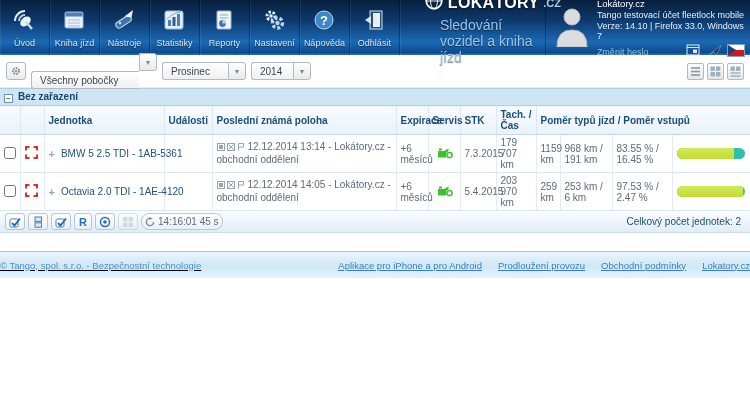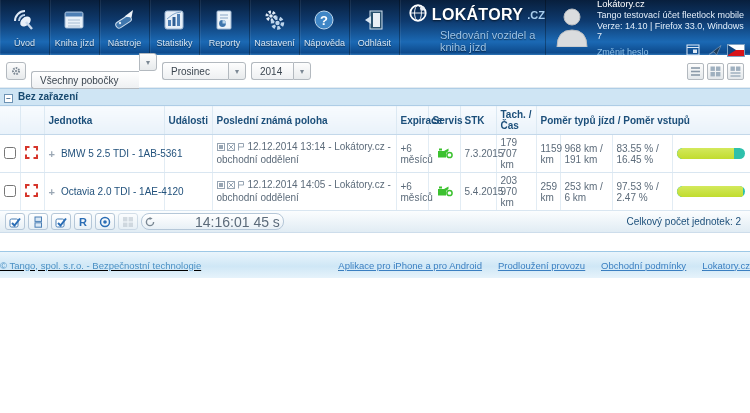--- a/index.html
+++ b/index.html
@@ -10,27 +10,27 @@
     height:55px; display:flex; align-items:stretch;
     background:linear-gradient(180deg,#081f3d 0%,#0e3a6e 38%,#1b69b4 76%,#0d4a8c 96%,#2f77b8 100%);
   }
   .nav-item {
     width:52px; display:flex; flex-direction:column; align-items:center; justify-content:center; gap:1px;
     border-right:1px solid rgba(0,0,0,0.30); box-shadow:inset 1px 0 0 rgba(255,255,255,0.07);
     cursor:pointer;
   }
   .nav-item .lbl { font-size:9px; color:#d6e6f5; text-shadow:0 1px 1px rgba(0,0,0,.5); white-space:nowrap; }
   .brand {
-    width:146px; display:flex; flex-direction:column; align-items:flex-end; justify-content:center;
+    width:146px; display:flex; flex-direction:column; align-items:center; justify-content:center;
     border-right:1px solid rgba(0,0,0,0.30); box-shadow:inset 1px 0 0 rgba(255,255,255,0.07); cursor:pointer;padding-left:40px;
   }
   .brand-line { display:flex; align-items:center; gap:4px; }
   .brand-name { font-size:16px; font-weight:bold; color:#fff; letter-spacing:.3px; text-shadow:0 1px 2px rgba(0,0,0,.6); }
   .brand-tld { font-size:11px; font-weight:bold; color:#a9cdec; }
-  .brand-tag { font-size:11px; color:#9cc3e6; margin-top:2px; text-shadow:0 1px 1px rgba(0,0,0,.5); }
+  .brand-tag { font-size:14px; color:#9cc3e6; margin-top:2px; text-shadow:0 1px 1px rgba(0,0,0,.5); }
   .userbox { flex:1; display:flex; align-items:center; padding:5px 6px 5px 8px; gap:7px; }
   .user-txt { flex:1; display:flex; flex-direction:column; gap:1px; }
   .user-l1 { font-size:9.5px; color:#fff; }
   .user-l2 { font-size:9px;   color:#e3eefa; white-space:nowrap; }
   .user-l3 { font-size:9px;   color:#e3eefa; }
   .user-l4 { display:flex; align-items:flex-end; justify-content:space-between; margin-top:1px;gap:30px; }
   .pwd-link { font-size:9px; color:#8fc1e8; cursor:pointer; }
   .mini-icons { display:flex; gap:4px; align-items:center; }
   .mini-btn { width:18px; height:14px; display:flex; align-items:center; justify-content:center; cursor:pointer; }
   .flag { width:16px; height:11px; position:relative; outline:1px solid #7fa3c4; background:linear-gradient(180deg,#fff 50%,#d7141a 50%); cursor:pointer; }
@@ -96,21 +96,21 @@
 
   
   .tablebar {
     height:22px; display:flex; align-items:center; gap:3px; padding:0 5px;
     background:linear-gradient(180deg,#fbfdfe,#e1ecf4); border-bottom:1px solid #cdddeb;
   }
   .tb-btn { min-width:18px; height:17px; border:1px solid #b5c7d8; border-radius:3px; background:linear-gradient(180deg,#ffffff,#e8f0f6);
     display:flex; align-items:center; justify-content:center; cursor:pointer; padding:0 3px; gap:3px; }
   .tb-btn.disabled { opacity:.55; cursor:default; }
   .tb-r { font-size:11px; font-weight:bold; color:#2a6db5; }
-  .tb-timer { font-size:14px; color:#5c6b7a; white-space:nowrap;margin-left:37px; }
+  .tb-timer { font-size:10px; color:#5c6b7a; white-space:nowrap; }
   .tb-total { margin-left:auto; font-size:10px; color:#1c4f7a; padding-right:4px; }
 
   
   .footer {
     margin-top:18px; height:27px; display:flex; align-items:center; justify-content:space-between; padding:0 0;
     border-top:1px solid #9dc8e6;
     background:linear-gradient(180deg,#eaf5fc 0%,#cfe7f6 55%,#e6f3fb 100%);
     text-decoration:underline;
   }
   .copy { font-size:9.5px; color:#4a90c4; }

